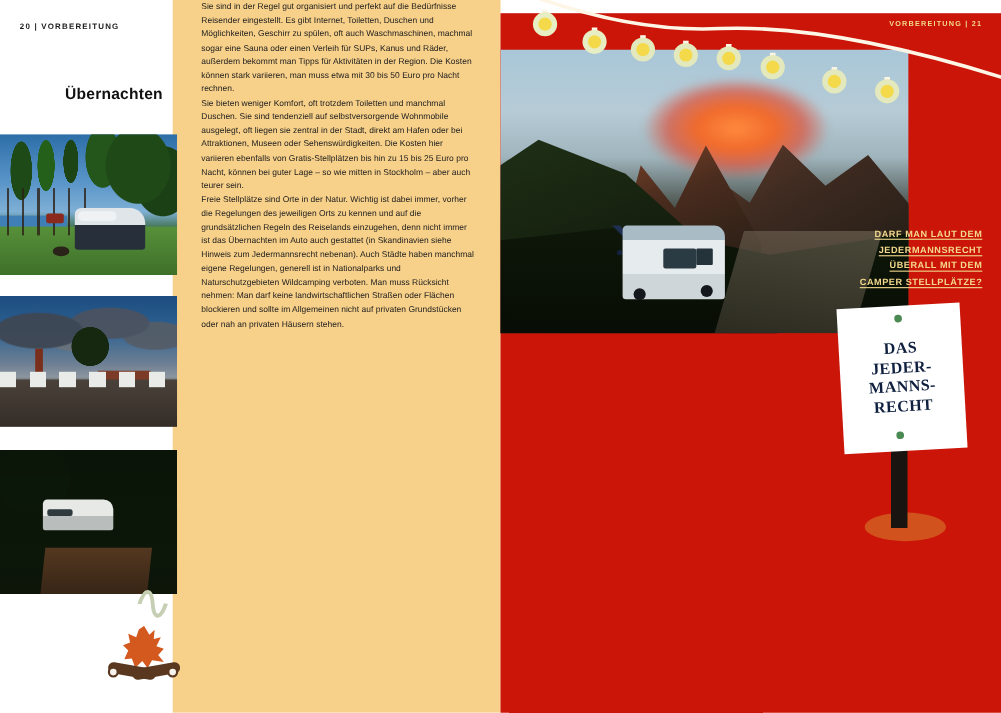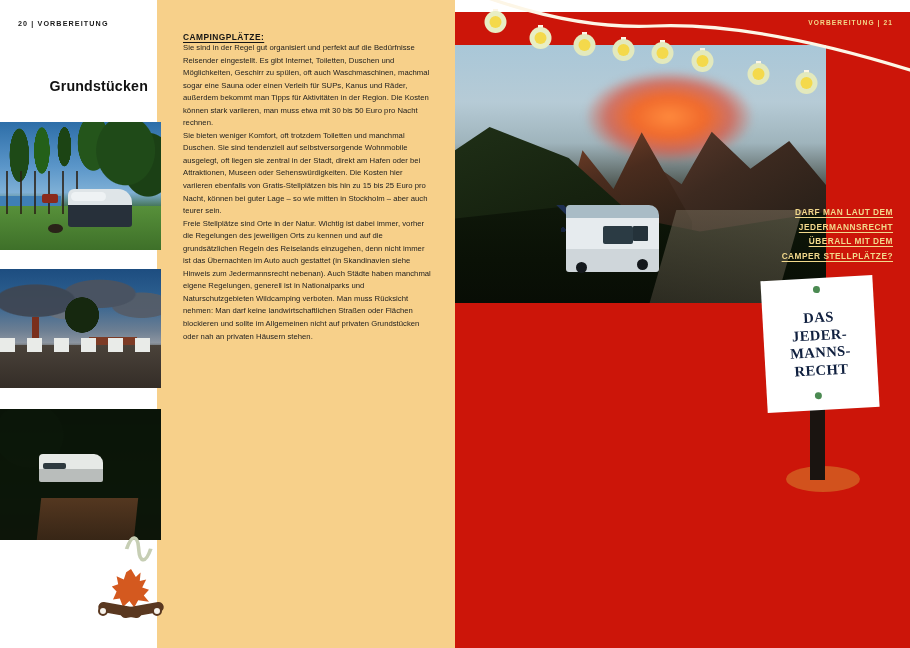--- a/index.html
+++ b/index.html
@@ -186,21 +186,21 @@
 <body>
 
 <div class="spread">
 
   <div class="page-left">
 
     <div class="cream-panel"></div>
 
     <div class="folio-left">20  |  VORBEREITUNG</div>
 
-    <div class="section-title-left">Grundstücken</div>
+    <div class="section-title-left">Übernachten</div>
 
     <div class="photo photo-1">
       <div class="p1-sky"></div>
       <div class="p1-water"></div>
       <div class="p1-grass"></div>
       <div class="p1-trees"></div>
       <div class="p1-trunks"></div>
       <div class="p1-car"></div>
       <div class="p1-van"></div>
       <div class="p1-van-win"></div>
@@ -229,21 +229,20 @@
       <div class="cf-smoke">∿</div>
       <div class="cf-flame"></div>
       <div class="cf-log cf-log-a"></div>
       <div class="cf-log cf-log-b"></div>
       <div class="cf-ring cf-ring-l"></div>
       <div class="cf-ring cf-ring-r"></div>
     </div>
 
     <div class="cream-content">
 
-      <div class="sub-head">CAMPINGPLÄTZE:</div>
       <div class="body-copy">Sie sind in der Regel gut organisiert und perfekt auf die Bedürfnisse Reisender eingestellt. Es gibt Internet, Toiletten, Duschen und Möglichkeiten, Geschirr zu spülen, oft auch Waschmaschinen, machmal sogar eine Sauna oder einen Verleih für SUPs, Kanus und Räder, außerdem bekommt man Tipps für Aktivitäten in der Region. Die Kosten können stark variieren, man muss etwa mit 30 bis 50 Euro pro Nacht rechnen.</div>
 
       <div class="body-copy">Sie bieten weniger Komfort, oft trotzdem Toiletten und manchmal Duschen. Sie sind tendenziell auf selbstversorgende Wohnmobile ausgelegt, oft liegen sie zentral in der Stadt, direkt am Hafen oder bei Attraktionen, Museen oder Sehenswürdigkeiten. Die Kosten hier variieren ebenfalls von Gratis-Stellplätzen bis hin zu 15 bis 25 Euro pro Nacht, können bei guter Lage – so wie mitten in Stockholm – aber auch teurer sein.</div>
 
       <div class="body-copy">Freie Stellplätze sind Orte in der Natur. Wichtig ist dabei immer, vorher die Regelungen des jeweiligen Orts zu kennen und auf die grundsätzlichen Regeln des Reiselands einzugehen, denn nicht immer ist das Übernachten im Auto auch gestattet (in Skandinavien siehe Hinweis zum Jedermannsrecht nebenan). Auch Städte haben manchmal eigene Regelungen, generell ist in Nationalparks und Naturschutzgebieten Wildcamping verboten. Man muss Rücksicht nehmen: Man darf keine landwirtschaftlichen Straßen oder Flächen blockieren und sollte im Allgemeinen nicht auf privaten Grundstücken oder nah an privaten Häusern stehen.</div>
     </div>
   </div>
 
   <div class="page-right">
 

